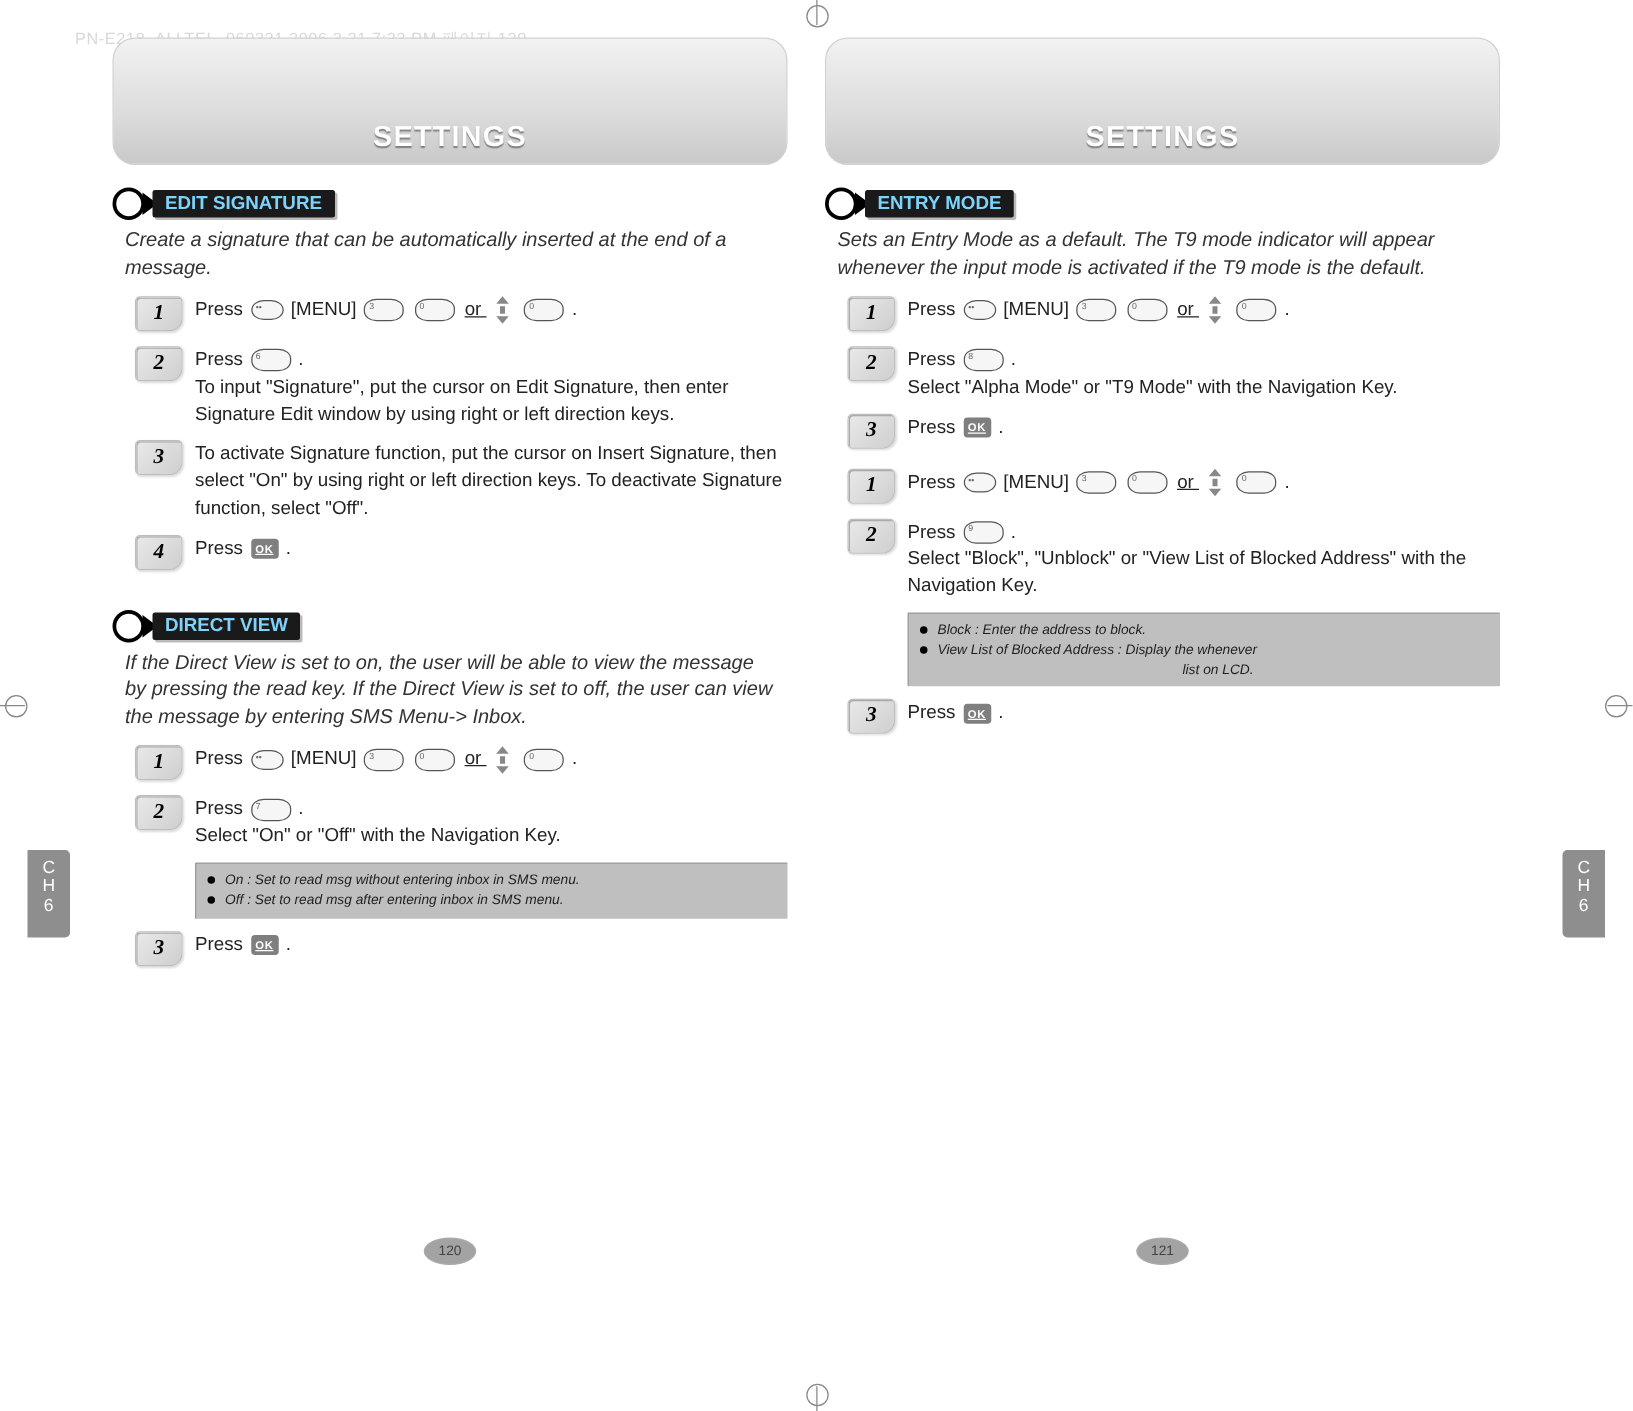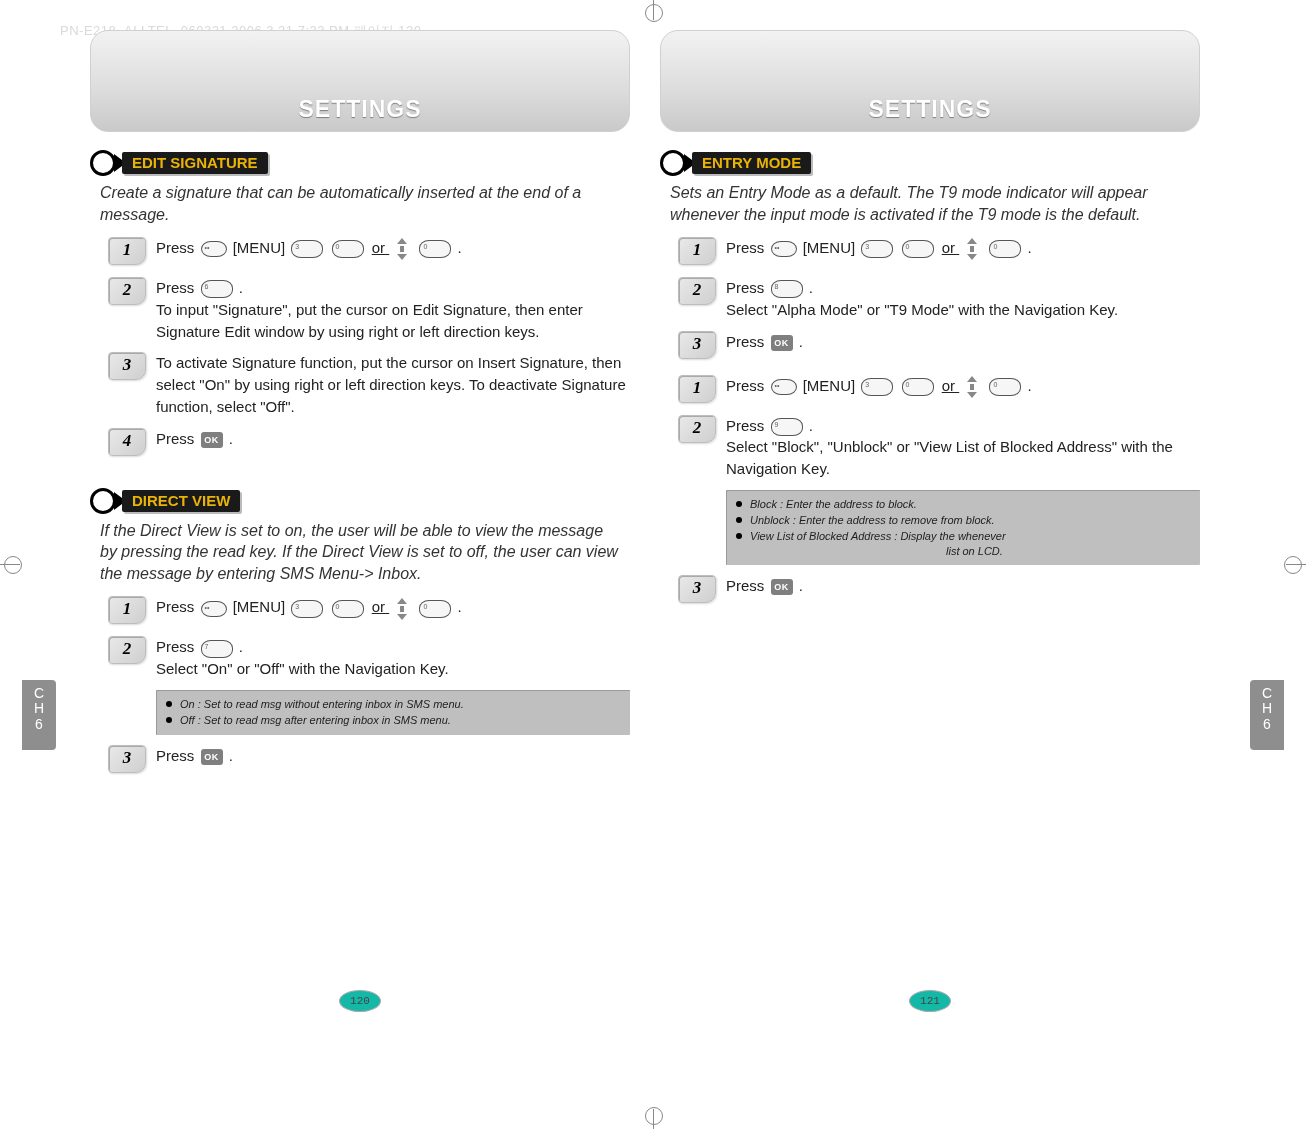--- a/index.html
+++ b/index.html
@@ -82,21 +82,21 @@
     width: 0; height: 0;
     border-top: 9px solid transparent;
     border-bottom: 9px solid transparent;
     border-left: 12px solid #000;
     vertical-align: middle;
     margin-left: -2px;
   }
   .section-pill {
     display: inline-block;
     background: #1a1a1a;
-    color: #eab308;
+    color: #7dd3fc;
     font-size: 15px;
     font-weight: bold;
     padding: 2px 10px 3px 10px;
     border-radius: 2px;
     vertical-align: middle;
     margin-left: -4px;
     box-shadow: 2px 2px 0 #bbb;
   }
 
   .desc {
@@ -135,20 +135,21 @@
     line-height: 1.45;
     color: #222;
   }
   .step-body .main-line { white-space: nowrap; }
 
   
   .key {
     display: inline-block;
     vertical-align: middle;
     margin: 0 2px;
+    text-decoration: underline;
   }
   .key-rect {
     width: 30px; height: 16px;
     border: 1.5px solid #555;
     border-radius: 10px / 8px;
     background: #f6f6f6;
     position: relative;
   }
   .key-rect.small { width: 24px; height: 14px; }
   .key-rect .tiny {
@@ -237,22 +238,21 @@
     bottom: 18px;
     left: 50%;
     transform: translateX(-50%);
     width: 40px; height: 20px;
     border: 1px solid #aaa;
     border-radius: 50%;
     font-size: 11px;
     line-height: 20px;
     text-align: center;
     color: #444;
-    background: #14b8a6;
-    font-family: Liberation Mono, monospace;
+    background: #a3a3a3;
   }
 
   
   .crop {
     position: absolute;
     background: #888;
   }
   
   .crop.ct-v { left: 653px; top: -20px; height: 40px; width: 1px; }
   .crop.ct-c {
@@ -481,21 +481,20 @@
       <div class="step-body">
         <span>Press </span>
         <span class="key key-rect"><span class="tiny">9</span></span>
         <span> .</span>
         <div>Select "Block", "Unblock" or "View List of Blocked Address" with the Navigation Key.</div>
       </div>
     </div>
 
     <div class="infobox">
       <div class="li">Block : Enter the address to block.</div>
-      <div class="li">Unblock : Enter the address to remove from block.</div>
       <div class="li">View List of Blocked Address : Display the whenever</div>
       <div class="indent2">list on LCD.</div>
     </div>
 
     <div class="step">
       <div class="step-num">3</div>
       <div class="step-body">
         <span>Press </span>
         <span class="key key-ok">OK</span>
         <span> .</span>

